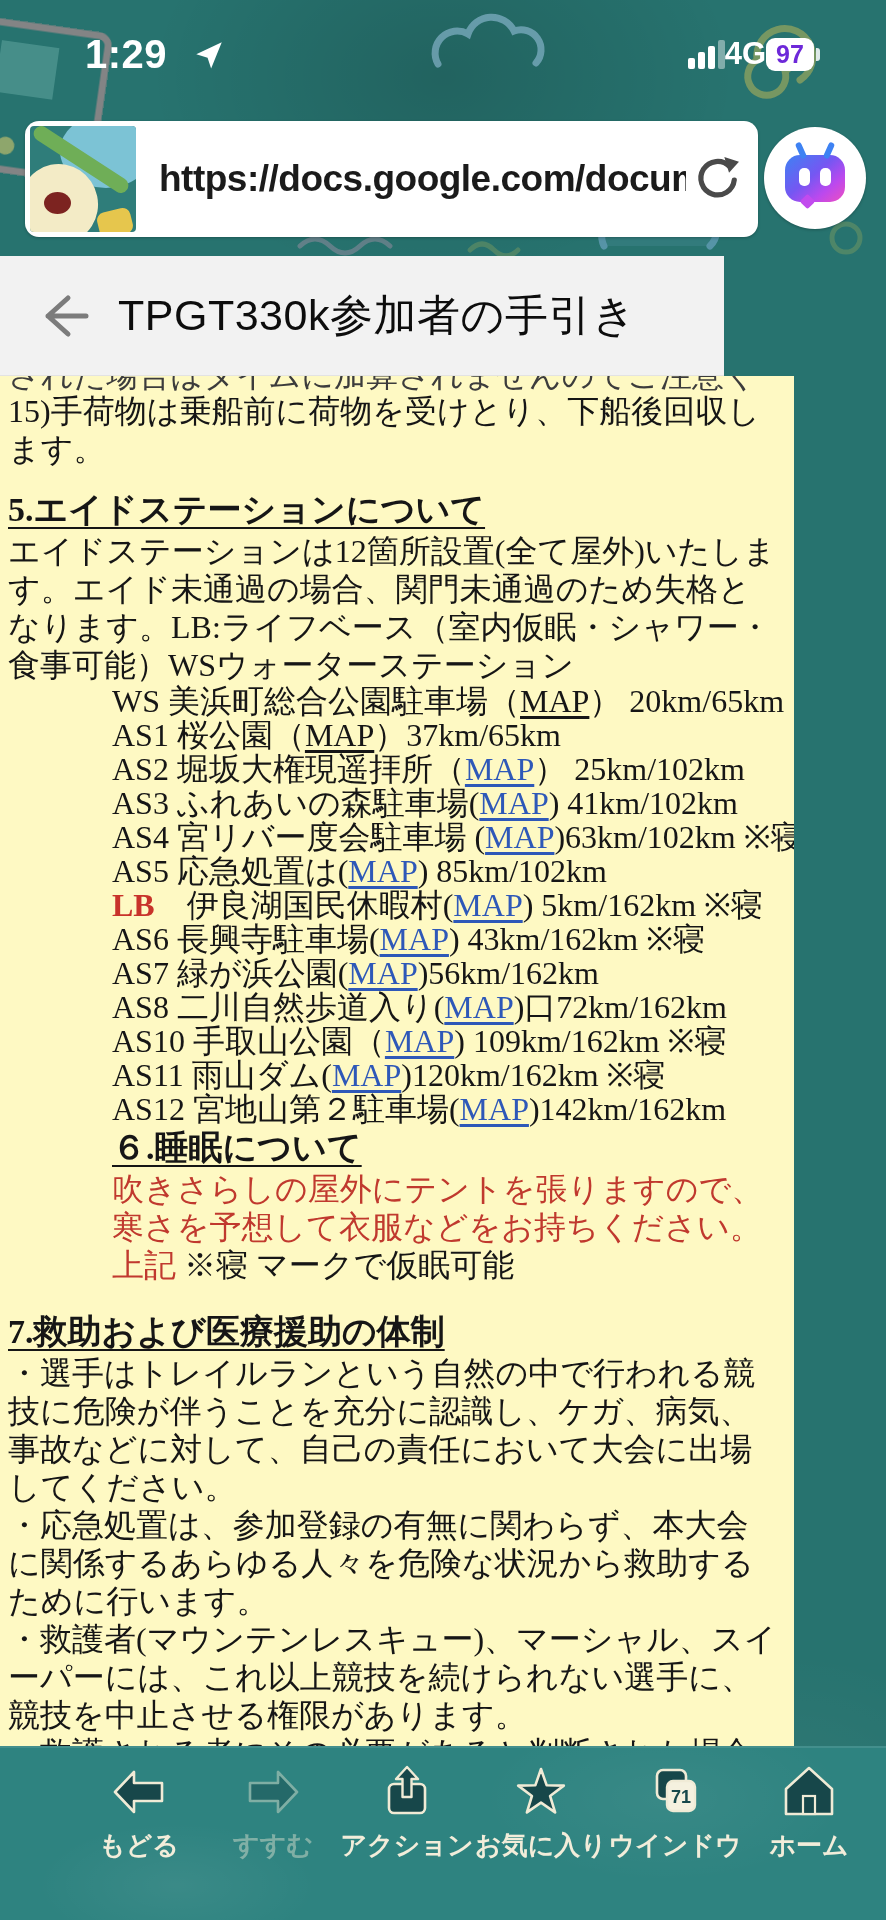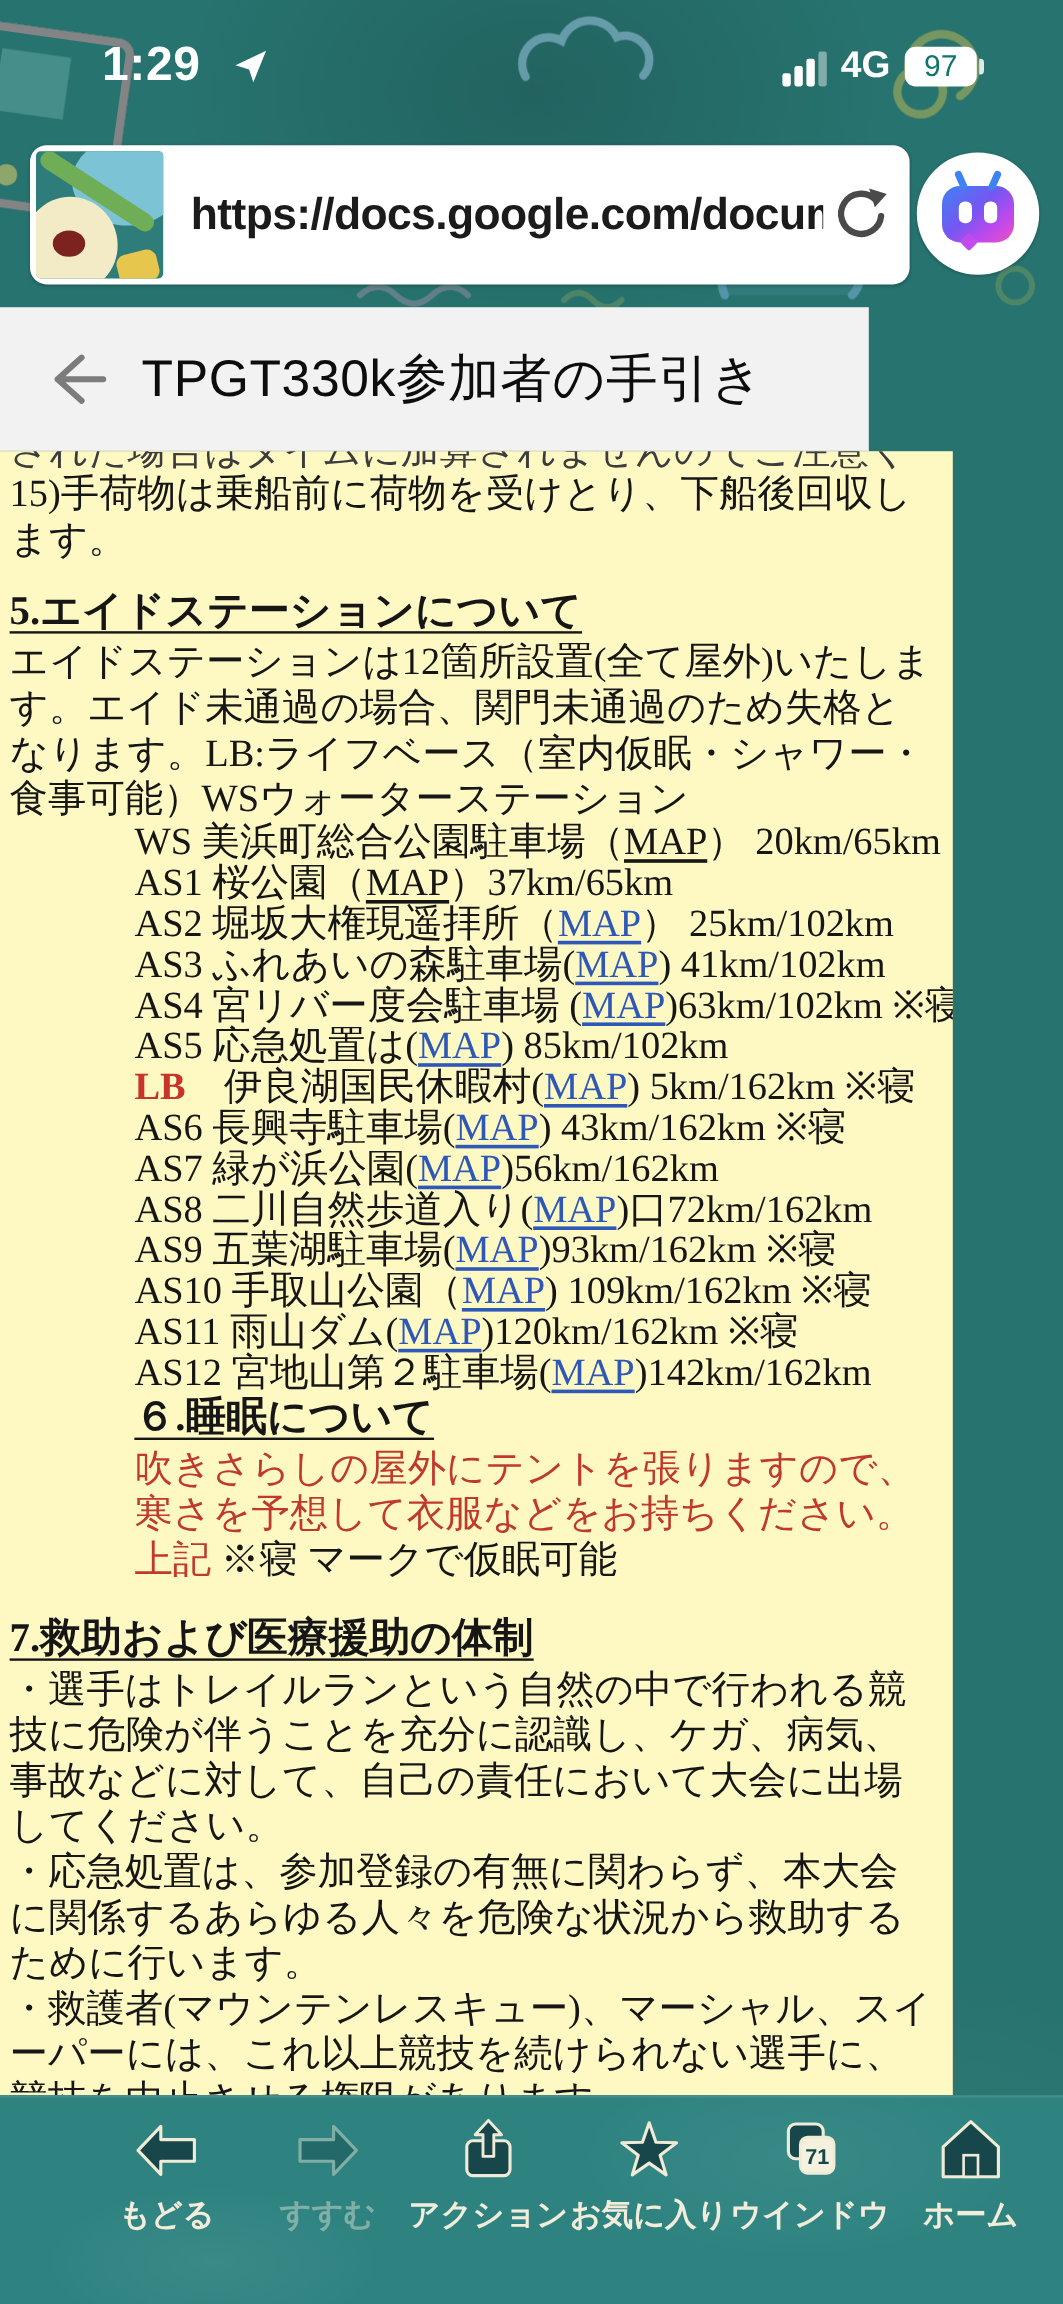--- a/index.html
+++ b/index.html
@@ -14,30 +14,30 @@
       radial-gradient(320px 220px at 88% 94%, rgba(255,255,255,.045), transparent 70%);
   }
   
   .top-band{ position:absolute; top:0; left:0; width:886px; height:256px; overflow:hidden; }
   .doodles{ position:absolute; inset:0; }
 
   
   .status-bar{ position:absolute; top:30px; left:0; right:0; height:52px; color:#fff; }
   .sb-time{ position:absolute; left:85px; top:2px; font-size:40px; font-weight:bold; letter-spacing:.5px; }
   .sb-loc{ position:absolute; left:192px; top:8px; }
-  .sb-right{ position:absolute; right:66px; top:6px; display:flex; align-items:flex-end; gap:12px; }
+  .sb-right{ position:absolute; right:66px; top:6px; display:flex; align-items:center; }
   .sb-bars{ display:flex; align-items:flex-end; gap:3px; height:30px; }
   .sb-bars i{ display:block; width:7px; background:#fff; border-radius:2px; }
   .sb-bars i:nth-child(1){height:11px;} .sb-bars i:nth-child(2){height:17px;}
   .sb-bars i:nth-child(3){height:23px;} .sb-bars i:nth-child(4){height:29px; opacity:.42;}
   .sb-net{ font-size:31px; font-weight:bold; }
   .sb-batt{ display:flex; align-items:center; }
-  .sb-batt .body{ width:60px; height:33px; background:#fff; border-radius:9px;
+  .sb-batt .body{ width:48px; height:33px; background:#fff; border-radius:9px;
     display:flex; align-items:center; justify-content:center;
-    font-size:25px; font-weight:normal; color:#0f766e; }
+    font-size:25px; font-weight:bold; color:#6d28d9; }
   .sb-batt .nub{ width:4px; height:13px; background:rgba(255,255,255,.85); border-radius:0 3px 3px 0; margin-left:2px; }
 
   
   .url-row{ position:absolute; top:121px; left:0; right:0; height:118px; }
   .url-pill{ position:absolute; left:25px; top:0; width:733px; height:116px; background:#fff;
     border-radius:14px; display:flex; align-items:center; overflow:hidden;
     box-shadow:0 1px 3px rgba(0,0,0,.25); }
   .favicon{ width:106px; height:106px; margin:5px; border-radius:4px; position:relative;
     background:#2f7d7a; overflow:hidden; flex:none; }
   .favicon .f-face{ position:absolute; left:-10px; bottom:-12px; width:78px; height:80px; background:#f3ebc6; border-radius:50%; transform:rotate(-12deg); }
@@ -193,21 +193,20 @@
       <div class="station"><span>WS</span><span> 美浜町総合公園駐車場（</span><a class="maplink">MAP</a><span>） 20km/65km</span></div>
       <div class="station"><span>AS1</span><span> 桜公園（</span><a class="maplink">MAP</a><span>）37km/65km</span></div>
       <div class="station"><span>AS2</span><span> 堀坂大権現遥拝所（</span><a class="maplink blue">MAP</a><span>） 25km/102km</span></div>
       <div class="station"><span>AS3</span><span> ふれあいの森駐車場(</span><a class="maplink blue">MAP</a><span>) 41km/102km</span></div>
       <div class="station"><span>AS4</span><span> 宮リバー度会駐車場 (</span><a class="maplink blue">MAP</a><span>)63km/102km ※寝</span></div>
       <div class="station"><span>AS5</span><span> 応急処置は(</span><a class="maplink blue">MAP</a><span>) 85km/102km</span></div>
       <div class="station"><span class="lb-code">LB</span><span>　伊良湖国民休暇村(</span><a class="maplink blue">MAP</a><span>) 5km/162km ※寝</span></div>
       <div class="station"><span>AS6</span><span> 長興寺駐車場(</span><a class="maplink blue">MAP</a><span>) 43km/162km ※寝</span></div>
       <div class="station"><span>AS7</span><span> 緑が浜公園(</span><a class="maplink blue">MAP</a><span>)56km/162km</span></div>
       <div class="station"><span>AS8</span><span> 二川自然歩道入り(</span><a class="maplink blue">MAP</a><span>)口72km/162km</span></div>
-      <div class="station"><span>AS9</span><span> 五葉湖駐車場(</span><a class="maplink blue">MAP</a><span>)93km/162km ※寝</span></div>
       <div class="station"><span>AS10</span><span> 手取山公園（</span><a class="maplink blue">MAP</a><span>) 109km/162km ※寝</span></div>
       <div class="station"><span>AS11</span><span> 雨山ダム(</span><a class="maplink blue">MAP</a><span>)120km/162km ※寝</span></div>
       <div class="station"><span>AS12</span><span> 宮地山第２駐車場(</span><a class="maplink blue">MAP</a><span>)142km/162km</span></div>
     </div>
 
   <div class="doc-h h6">６.睡眠について</div>
   <div class="red-block">吹きさらしの屋外にテントを張りますので、寒さを予想して衣服などをお持ちください。</div>
   <div class="note-line">
     <span class="red">上記</span><span> ※寝 マークで仮眠可能</span>
   </div>

